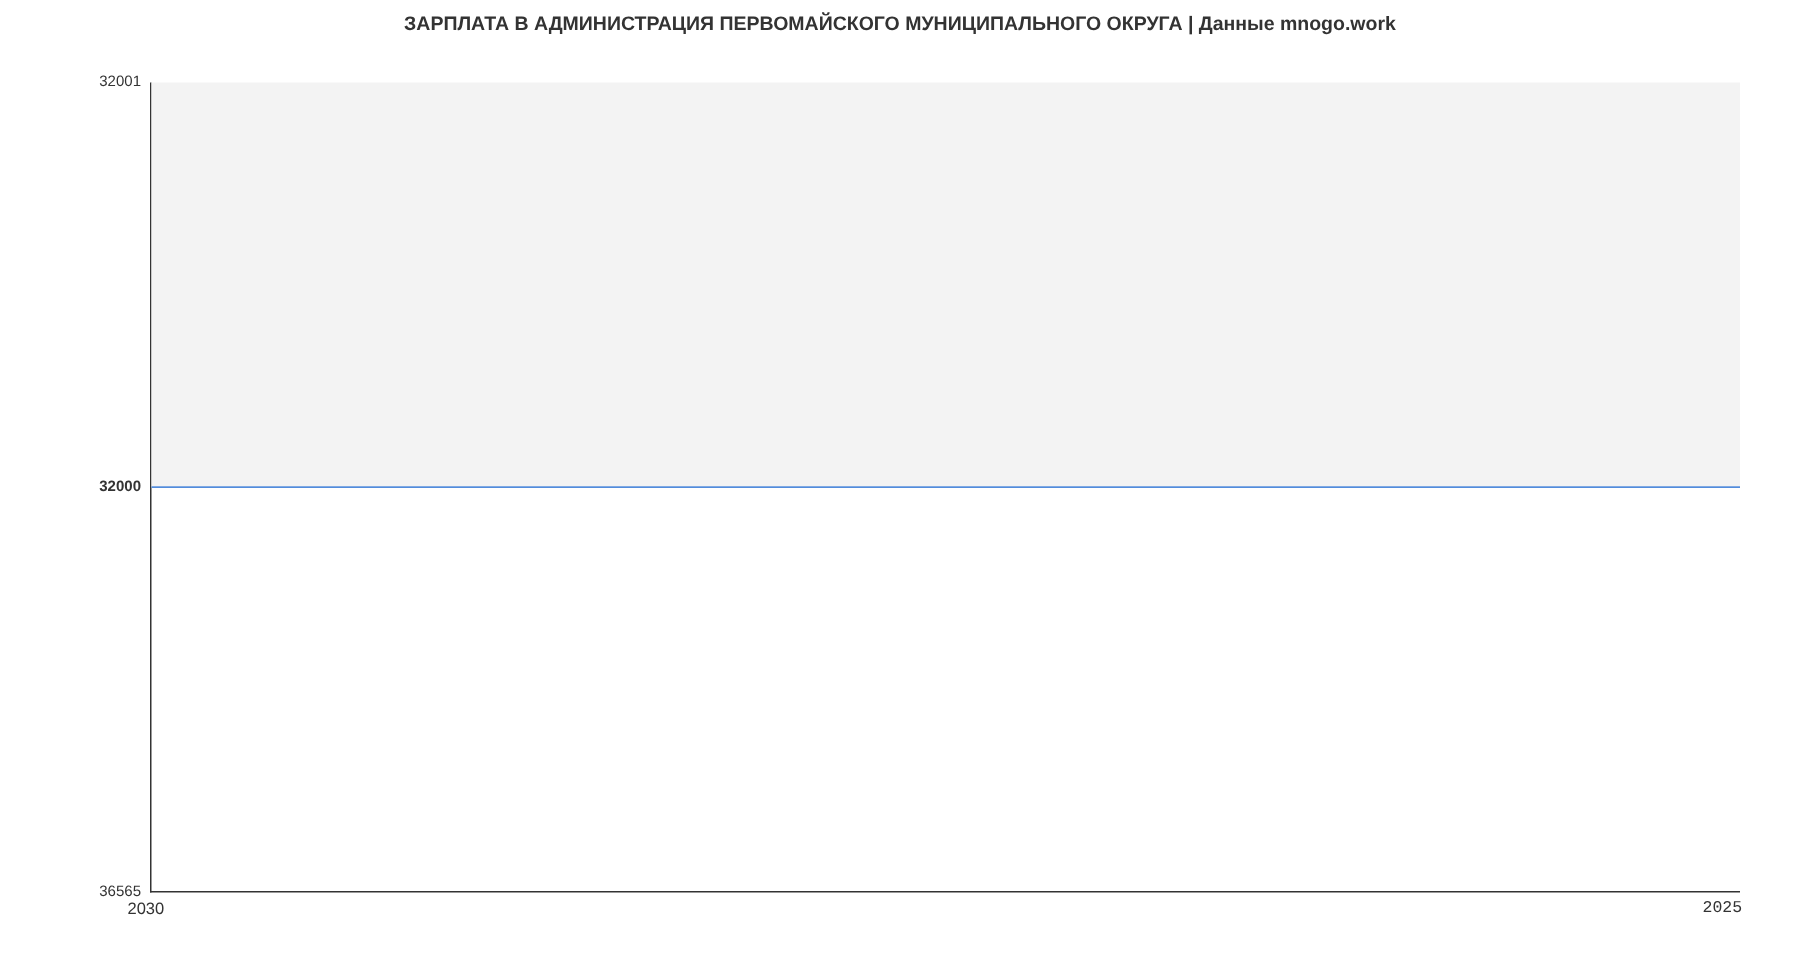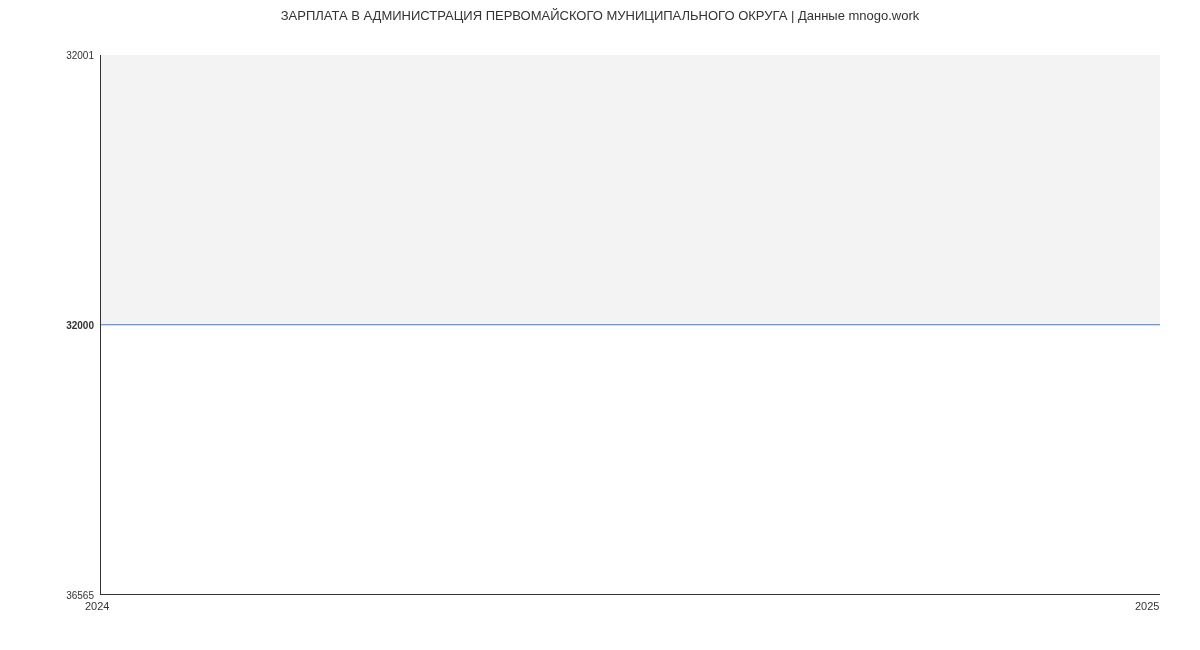--- a/index.html
+++ b/index.html
@@ -10,21 +10,21 @@
       font-family: Verdana, Geneva, sans-serif;
       position: relative;
     }
     .chart-title {
       position: absolute;
       top: 8px;
       left: 0;
       right: 0;
       text-align: center;
       font-size: 13px;
-      font-weight: normal;
+      font-weight: bold;
       color: #333;
     }
     .plot-area {
       position: absolute;
       left: 100px;
       top: 55px;
       width: 1060px;
       height: 540px;
       border-left: 1px solid #333;
       border-bottom: 1px solid #333;
@@ -68,14 +68,14 @@
 
 <div class="plot-area">
   <div class="fill-region"></div>
   <div class="series-line"></div>
 </div>
 
 <div class="y-tick" style="top:55px;">32001</div>
 <div class="y-tick" style="top:325px;font-weight:bold;">32000</div>
 <div class="y-tick" style="top:595px;">36565</div>
 
-<div class="x-tick" style="left:85px;">2024</div>
-<div class="x-tick" style="left:1135px;">2025</div>
+<div class="x-tick" style="left:85px;">2030</div>
+<div class="x-tick" style="left:1135px;font-family:Liberation Mono, monospace;">2025</div>
 
 </body></html>

